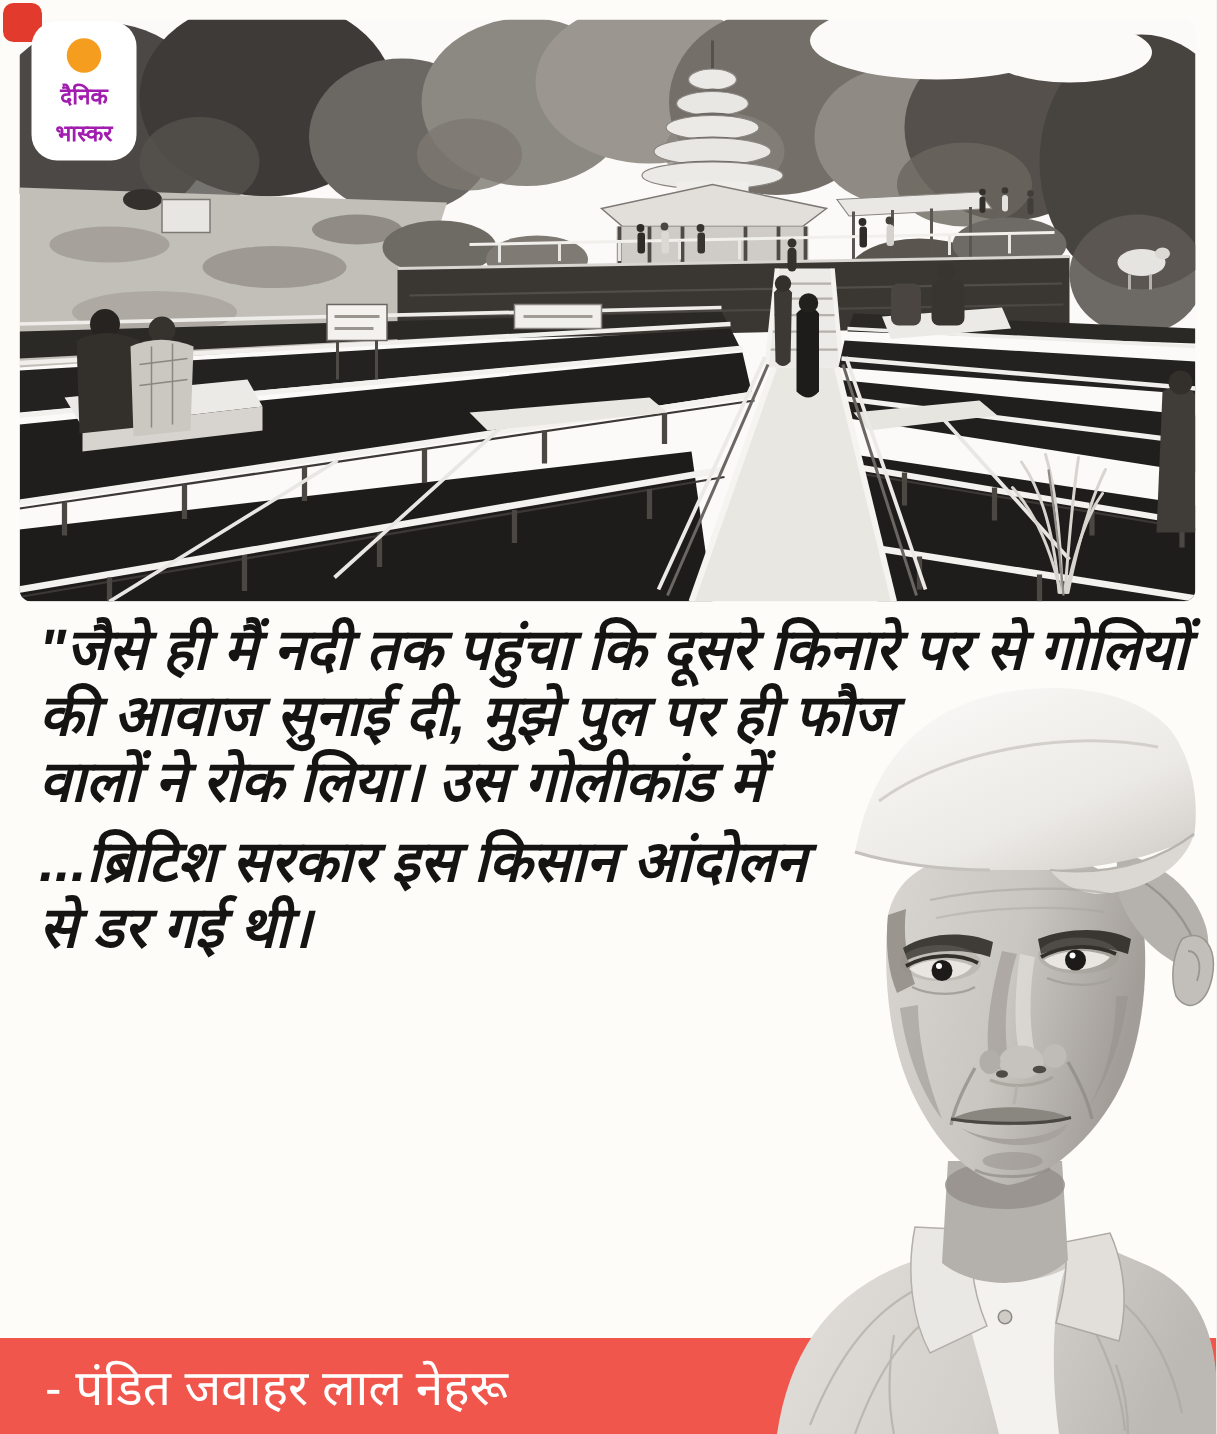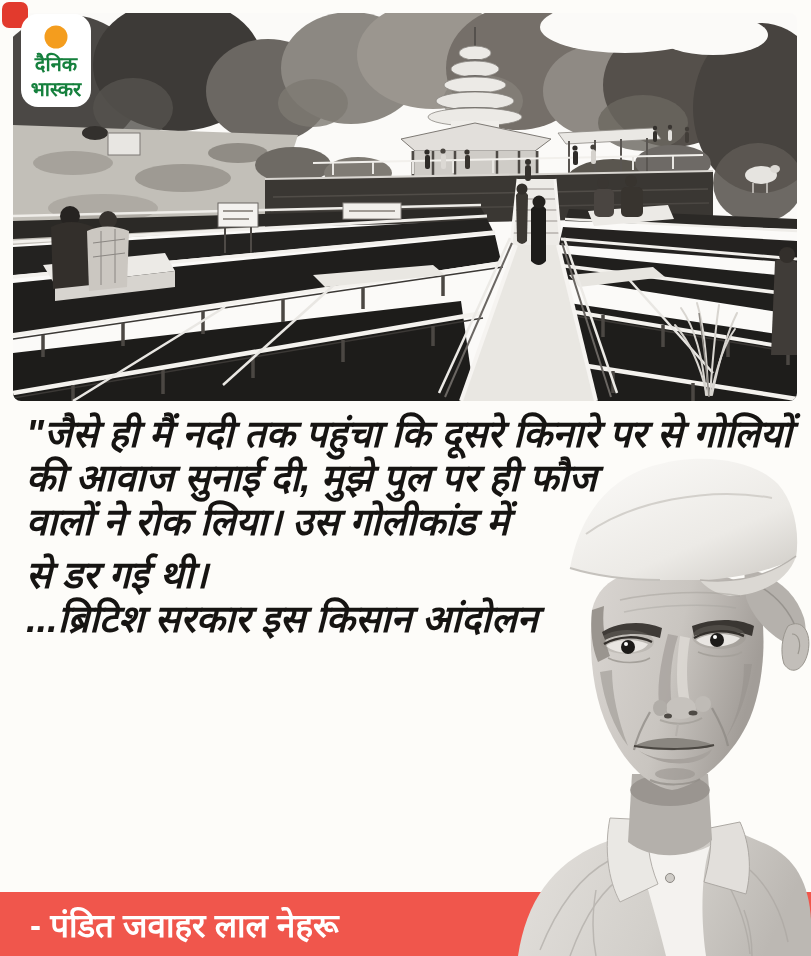--- a/index.html
+++ b/index.html
@@ -29,21 +29,21 @@
   .logo{
     position:absolute;left:21px;top:14px;width:70px;height:93px;border-radius:17px;
     background:#ffffff;z-index:3;text-align:center;
   }
   .logo-sun{
     position:absolute;left:50%;top:23px;transform:translate(-50%,-50%);
     width:23px;height:23px;border-radius:50%;background:var(--logo-sun-orange);
   }
   .logo-text{
     position:absolute;left:0;right:0;top:38px;
-    color:#15803d;font-weight:800;font-size:20px;line-height:25px;letter-spacing:0px;
+    color:#a21caf;font-weight:800;font-size:15px;line-height:25px;letter-spacing:0px;
   }
   
   .quote{
     position:absolute;left:26px;top:403px;z-index:2;
     color:var(--text-black);font-weight:700;font-style:italic;
     font-size:38px;line-height:44px;
   }
   .quote p{margin:0 0 9px 0;}
   .quote div{white-space:nowrap;}
   
@@ -51,21 +51,21 @@
     position:absolute;left:500px;top:450px;width:311px;height:506px;z-index:4;
   }
   .nehru svg{display:block;width:100%;height:100%;}
   
   .bar{
     position:absolute;left:0;right:0;bottom:0;height:64px;
     background:var(--accent-red);z-index:3;
   }
   .bar-text{
     position:absolute;left:30px;top:50%;transform:translateY(-50%);
-    color:#ffffff;font-weight:700;font-size:33px;white-space:nowrap;
+    color:#ffffff;font-weight:400;font-size:33px;white-space:nowrap;
   }
 </style>
 </head>
 <body>
 
 <div class="canvas">
 
   <div class="photo">
     <svg viewBox="0 0 784 388" preserveAspectRatio="none">
 
@@ -298,22 +298,22 @@
       </p>
       <div>"जैसे ही मैं नदी तक पहुंचा कि दूसरे किनारे पर से गोलियों</div>
       <div>की आवाज सुनाई दी, मुझे पुल पर ही फौज</div>
       <div>वालों ने रोक लिया। उस गोलीकांड में</div>
     <p></p>
     <p>
       </p>
     <p></p>
     <p>
       </p>
+      <div>...ब्रिटिश सरकार इस किसान आंदोलन</div>
       <div>से डर गई थी।</div>
-      <div>...ब्रिटिश सरकार इस किसान आंदोलन</div>
     <p></p>
     <p>
       </p>
     <p></p>
   </div>
 
   <div class="bar">
     <div class="bar-text">- पंडित जवाहर लाल नेहरू</div>
   </div>
 

